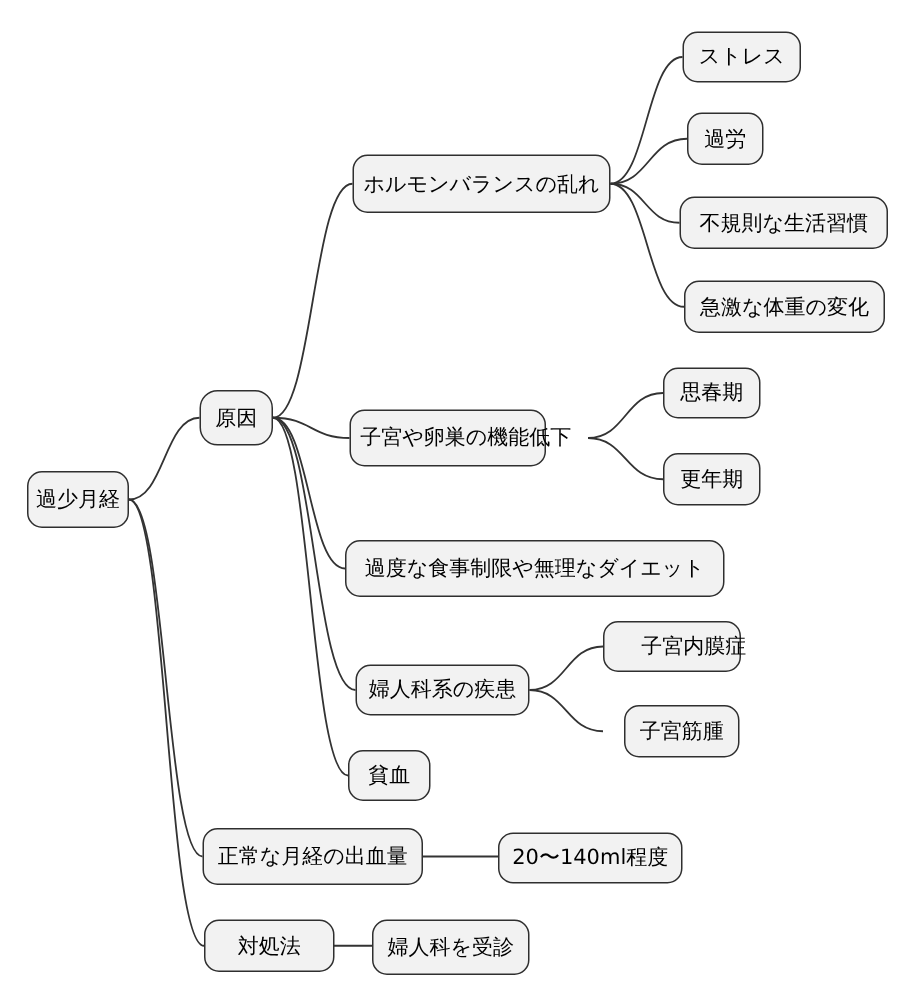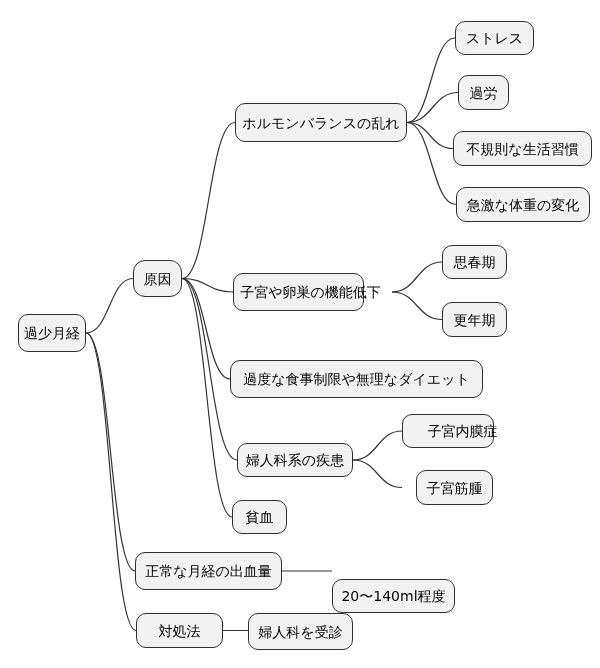--- a/index.html
+++ b/index.html
@@ -78,17 +78,17 @@
   <div class="node" style="left:456px; top:187px; width:134px; height:35px;">急激な体重の変化</div>
   <div class="node" style="left:233px; top:273px; width:131px; height:38px;padding-left:28px;">子宮や卵巣の機能低下</div>
   <div class="node" style="left:442px; top:245px; width:65px;  height:34px;text-align:center;">思春期</div>
   <div class="node" style="left:442px; top:302px; width:65px;  height:35px;">更年期</div>
   <div class="node" style="left:230px; top:360px; width:253px; height:38px;">過度な食事制限や無理なダイエット</div>
   <div class="node" style="left:237px; top:443px; width:116px; height:34px;">婦人科系の疾患</div>
   <div class="node" style="left:402px; top:414px; width:92px;  height:34px;padding-left:33px;">子宮内膜症</div>
   <div class="node" style="left:402px; top:470px; width:77px;  height:35px;margin-left:14px;">子宮筋腫</div>
   <div class="node" style="left:232px; top:500px; width:55px;  height:34px;">貧血</div>
   <div class="node" style="left:135px; top:552px; width:147px; height:38px;">正常な月経の出血量</div>
-  <div class="node" style="left:332px; top:555px; width:123px; height:34px;margin-top:24px;">20〜140ml程度</div>
+  <div class="node" style="left:332px; top:555px; width:123px; height:34px;">20〜140ml程度</div>
   <div class="node" style="left:136px; top:613px; width:87px;  height:35px;">対処法</div>
   <div class="node" style="left:248px; top:613px; width:105px; height:37px;">婦人科を受診</div>
 
 </div>
 
 </body></html>

